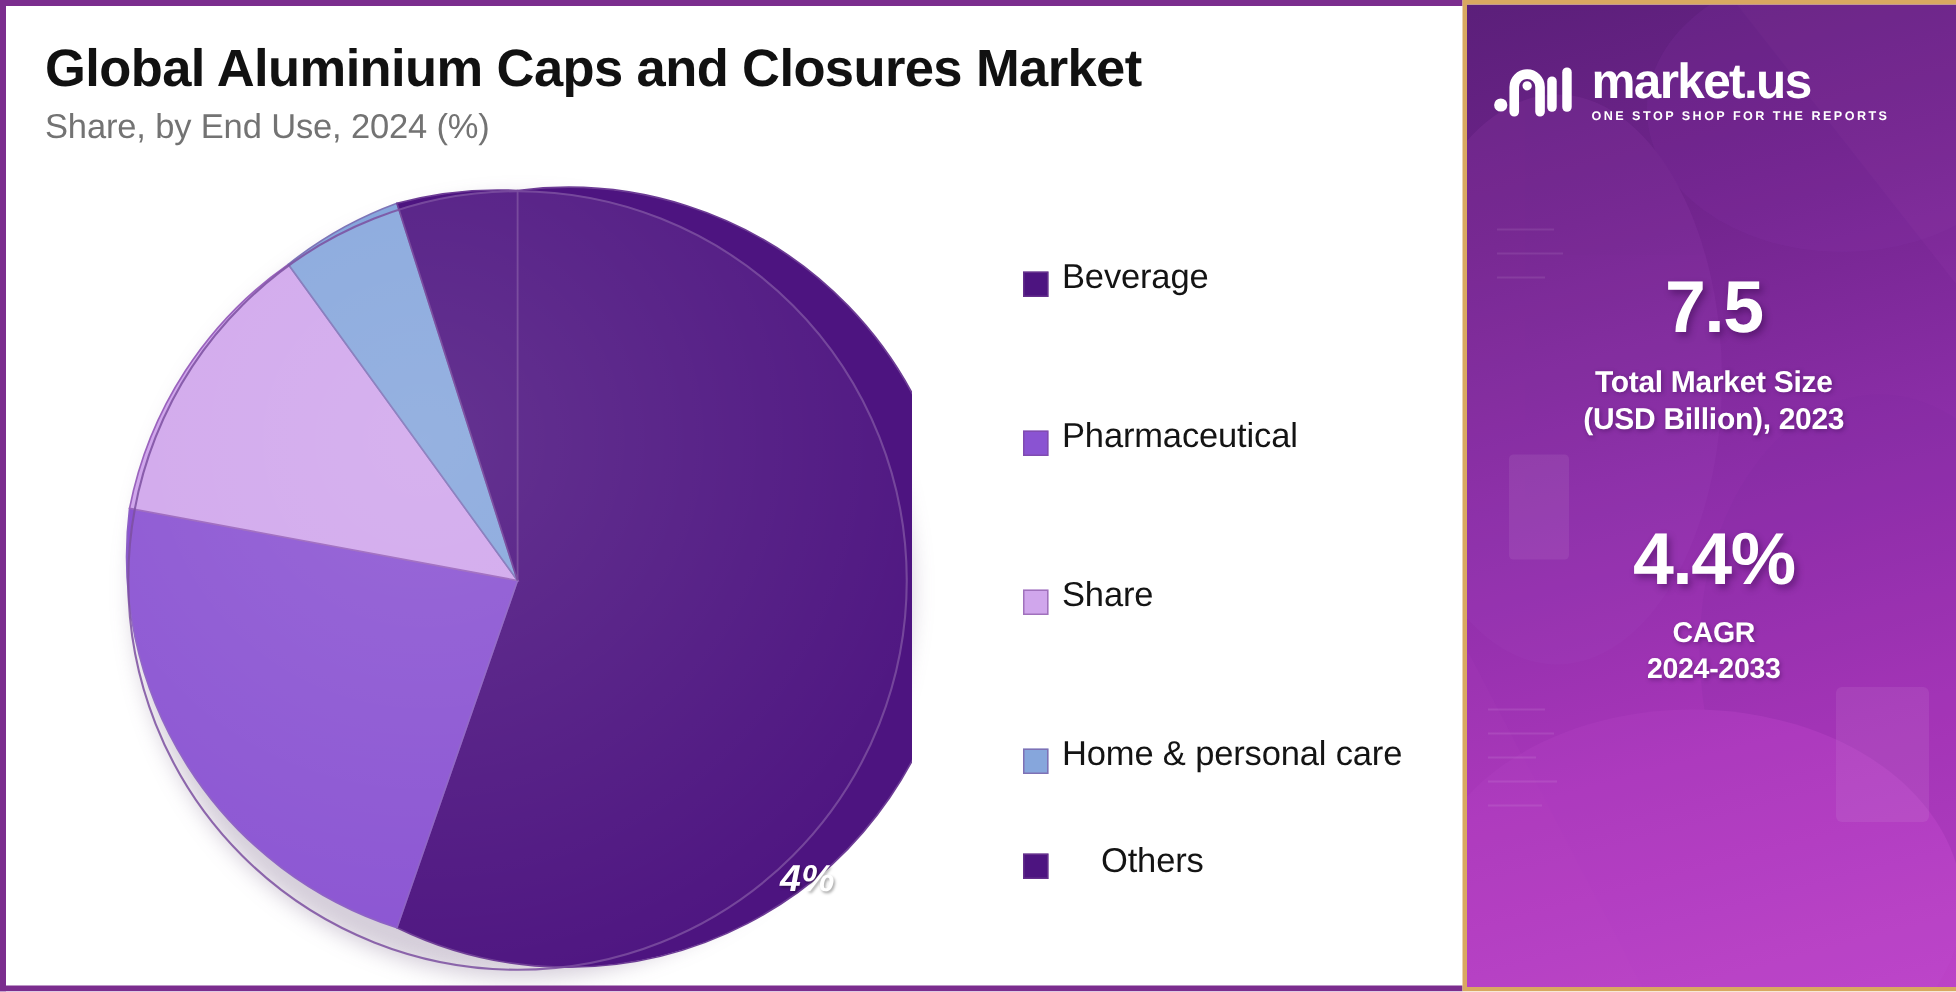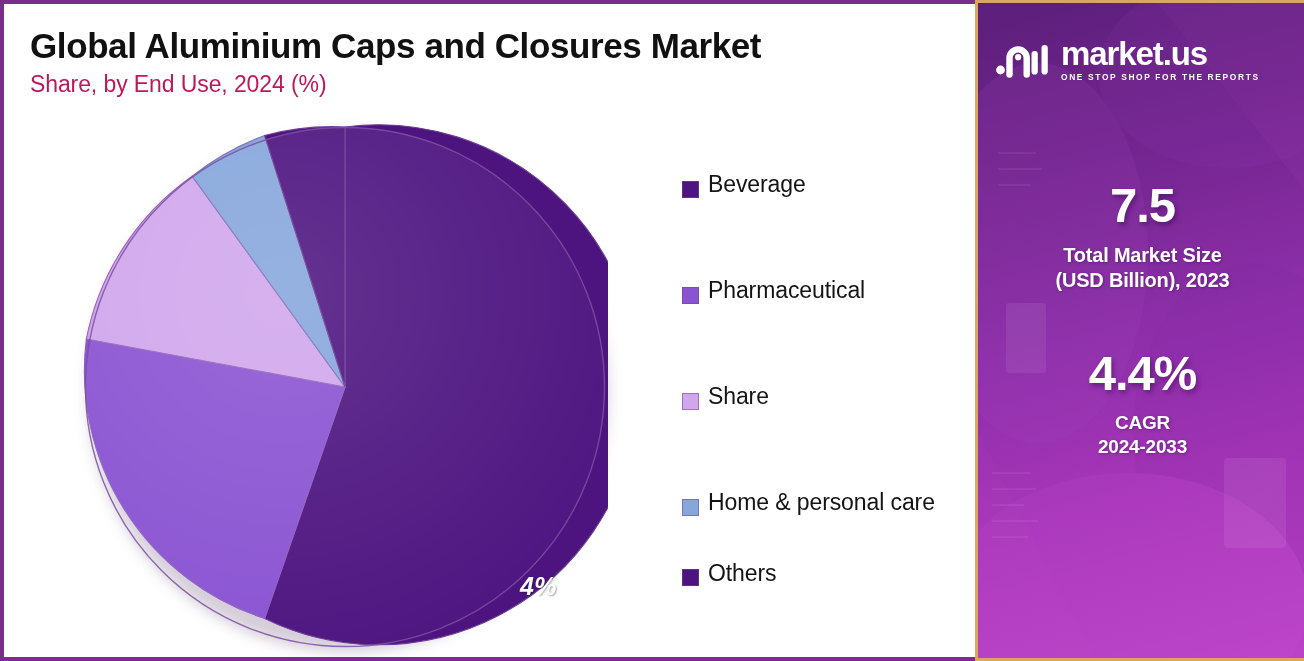--- a/index.html
+++ b/index.html
@@ -44,21 +44,21 @@
     font-weight: bold;
     color: #111111;
     letter-spacing: -0.4px;
     line-height: 1.12;
     white-space: nowrap;
   }
 
   .chart-subtitle {
     font-size: 23px;
     font-weight: normal;
-    color: #be185d;
+    color: #737373;
     margin-top: 6px;
     letter-spacing: -0.1px;
     white-space: nowrap;
   }
 
   
   .pie-wrap {
     position: absolute;
     left: 78px;
     top: 120px;
@@ -92,21 +92,21 @@
     position: absolute;
     left: 678px;
     top: 128px;
     width: 272px;
   }
   .legend-item {
     display: flex;
     align-items: center;
     height: 106px;
   }
-  .legend-item:last-child { height: auto; }
+  .legend-item:last-child { height: auto; gap: 26px; }
   .legend-swatch {
     flex: 0 0 auto;
     width: 17px;
     height: 17px;
     margin-top: 8px;
     margin-right: 9px;
     border: 1px solid rgba(120,70,150,0.55);
   }
   .legend-label {
     font-size: 23px;

